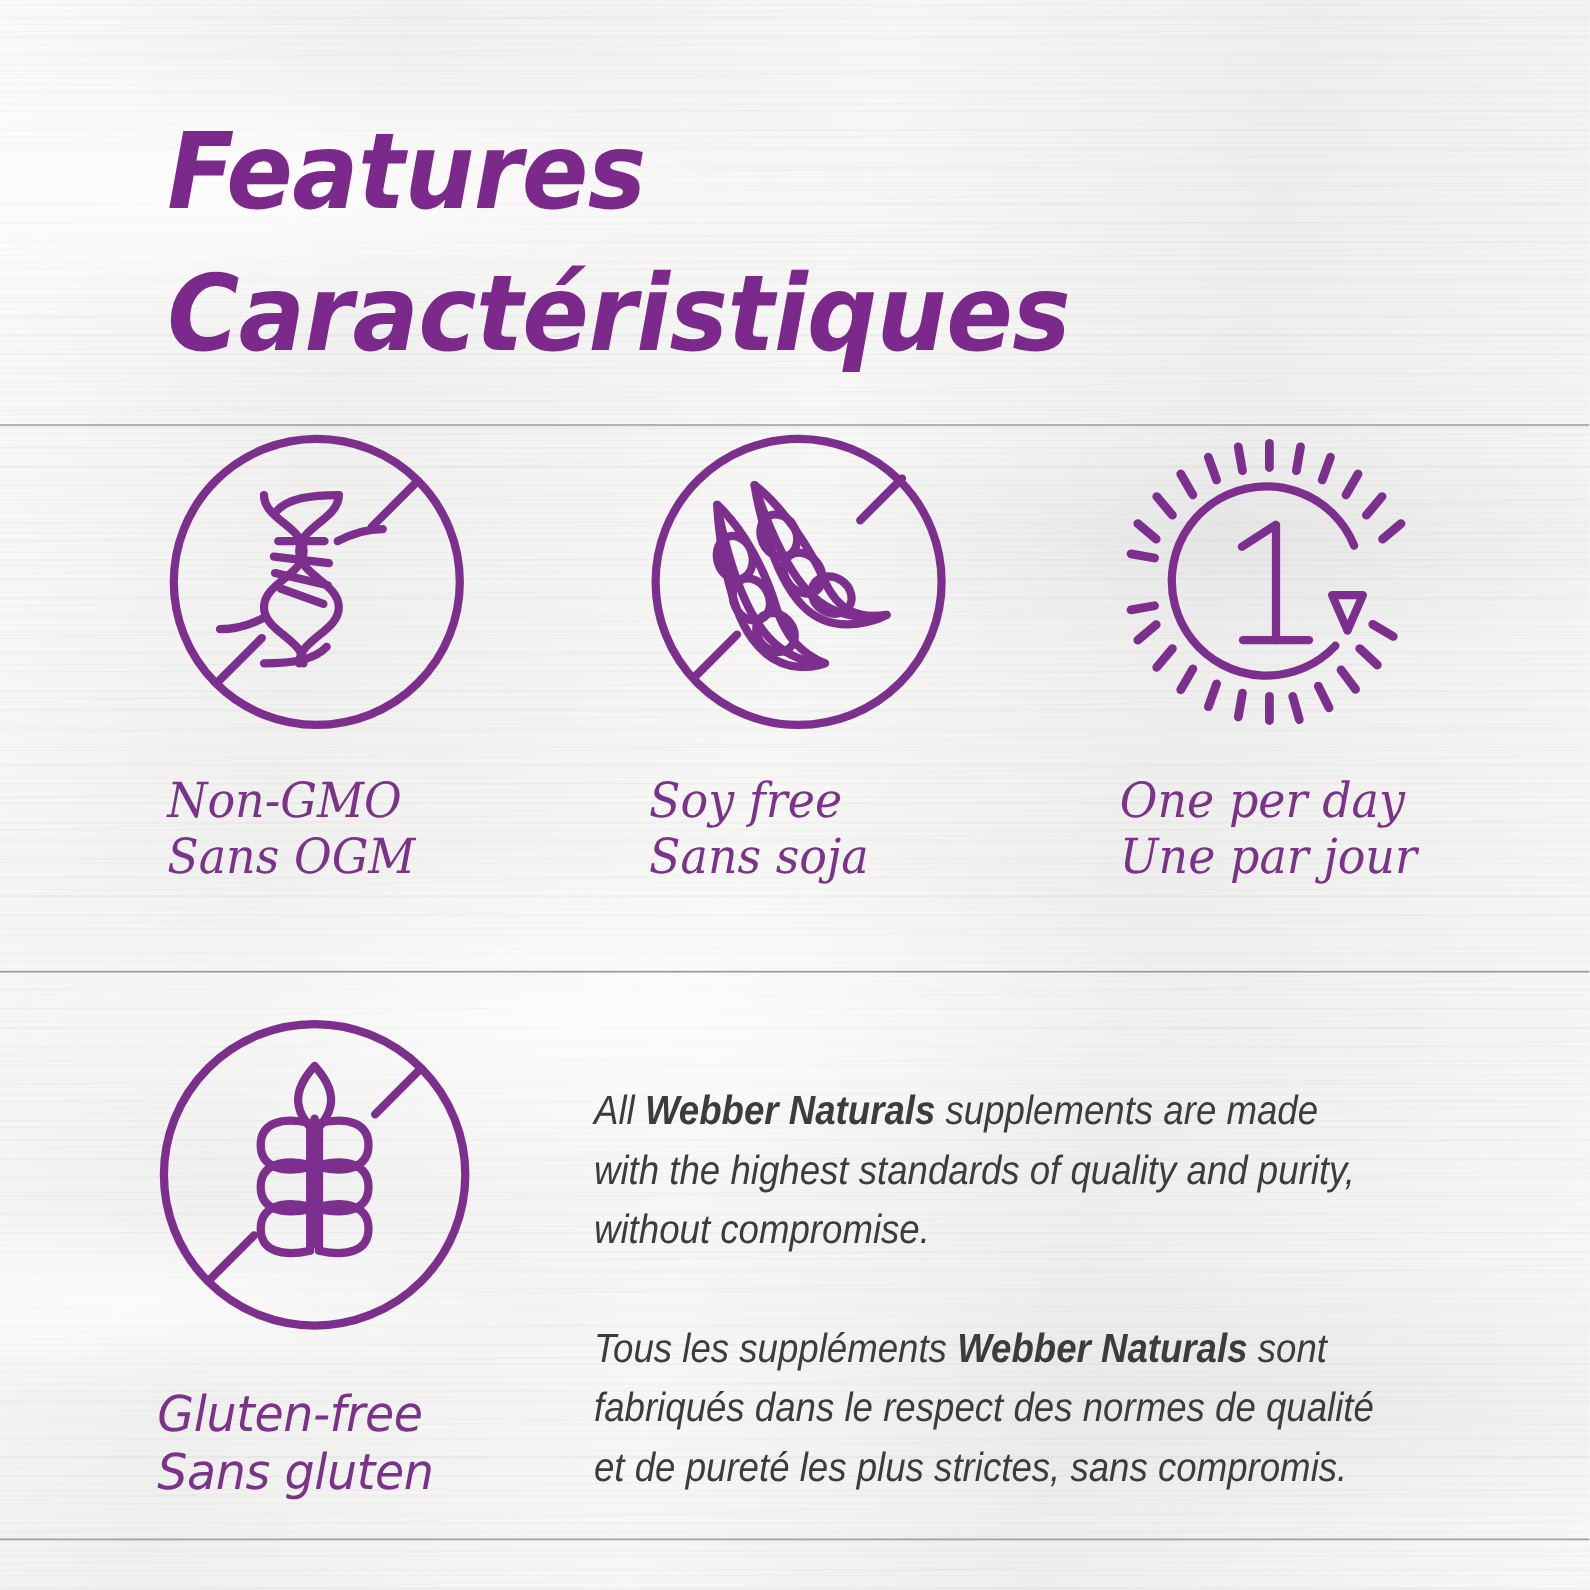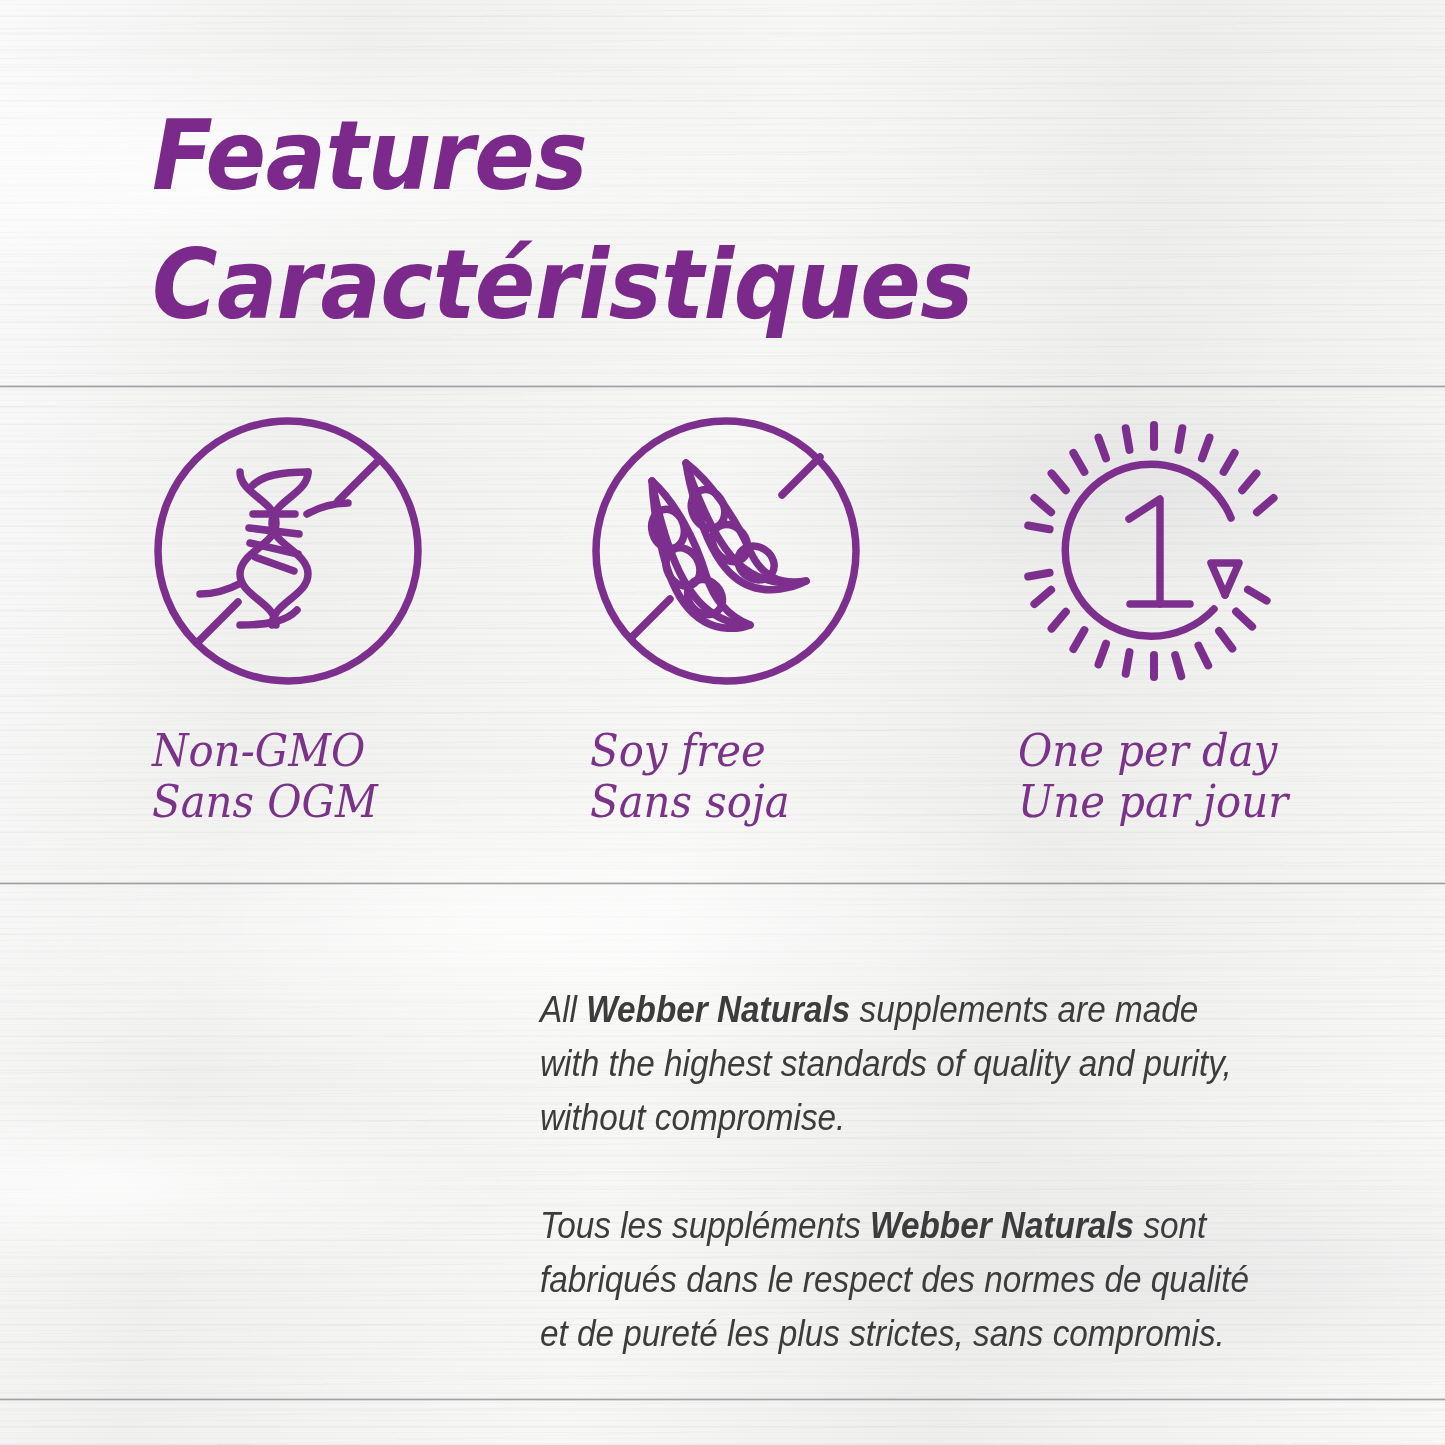--- a/index.html
+++ b/index.html
@@ -88,21 +88,21 @@
     letter-spacing: -0.5px;
     transform: scaleX(0.93);
     transform-origin: left top;
   }
   .heading .ln { display: block; white-space: nowrap; }
 
   
   .row-top {
     position: absolute;
     left: 0;
-    top: 415px;
+    top: 393px;
     width: 1149px;
     height: 440px;
   }
   .feature {
     position: absolute;
     top: 0;
   }
   .feature .icon-wrap {
     width: 272px;
     height: 272px;
@@ -288,20 +288,45 @@
       <div class="caption">
         <span class="ln">Soy free</span>
         <span class="ln">Sans soja</span>
       </div>
     </div>
 
   </div>
 
   <div class="row-bottom">
 
+    <div id="feat-gluten">
+      <div class="icon-wrap">
+        <svg viewBox="0 0 286 286" width="286" height="286" fill="none" stroke="#7d2f8e" stroke-width="7.5" stroke-linecap="round" stroke-linejoin="round">
+          <circle cx="143" cy="143" r="137"></circle>
+          <line x1="47" y1="239" x2="88" y2="198"></line>
+          <line x1="198" y1="88" x2="239" y2="47"></line>
+
+          <line x1="143" y1="92" x2="143" y2="206"></line>
+
+          <path d="M143 44 C163 66 163 84 143 104 C123 84 123 66 143 44 Z"></path>
+
+          <path d="M139 96 C113 90 94 96 94 116 C94 136 113 142 139 136 Z"></path>
+          <path d="M139 134 C113 128 94 134 94 154 C94 174 113 180 139 174 Z"></path>
+          <path d="M139 172 C113 166 94 172 94 192 C94 212 113 218 139 212 Z"></path>
+
+          <path d="M147 96 C173 90 192 96 192 116 C192 136 173 142 147 136 Z"></path>
+          <path d="M147 134 C173 128 192 134 192 154 C192 174 173 180 147 174 Z"></path>
+          <path d="M147 172 C173 166 192 172 192 192 C192 212 173 218 147 212 Z"></path>
+        </svg>
+      </div>
+      <div class="caption">
+        <span class="ln">Gluten-free</span>
+        <span class="ln">Sans gluten</span>
+      </div>
+    </div>
 
     <div class="body-copy">
       <p><span>All </span><b>Webber Naturals</b><span> supplements are made with the highest standards of quality and purity, without compromise.</span></p>
       <p><span>Tous les suppléments </span><b>Webber Naturals</b><span> sont fabriqués dans le respect des normes de qualité et de pureté les plus strictes, sans compromis.</span></p>
     </div>
 
   </div>
 
 </div>
 

